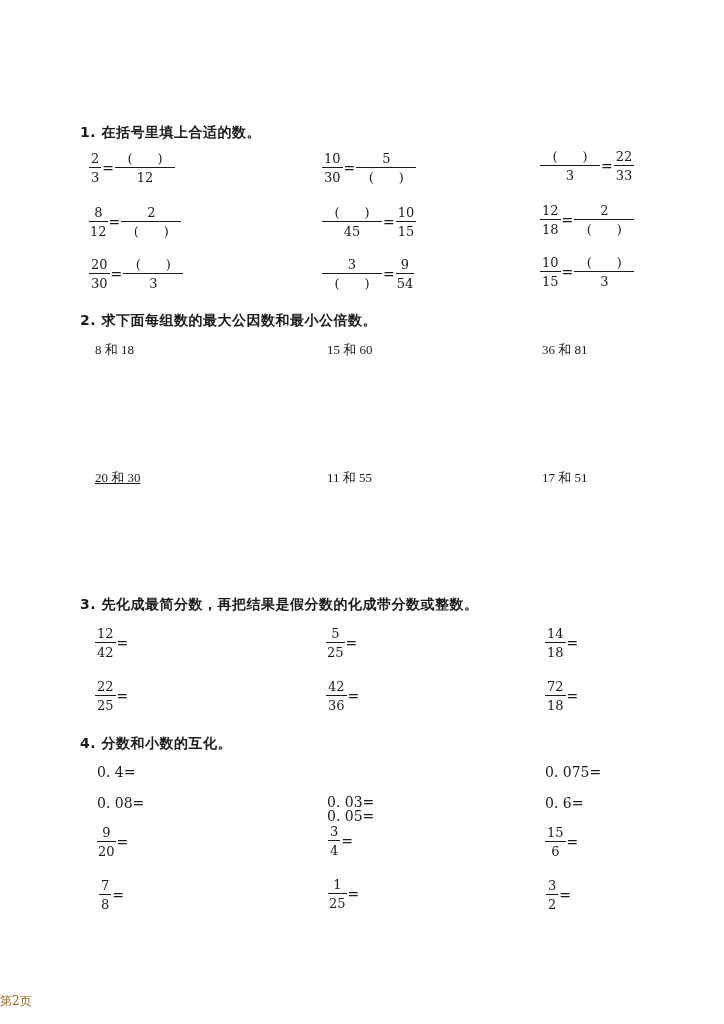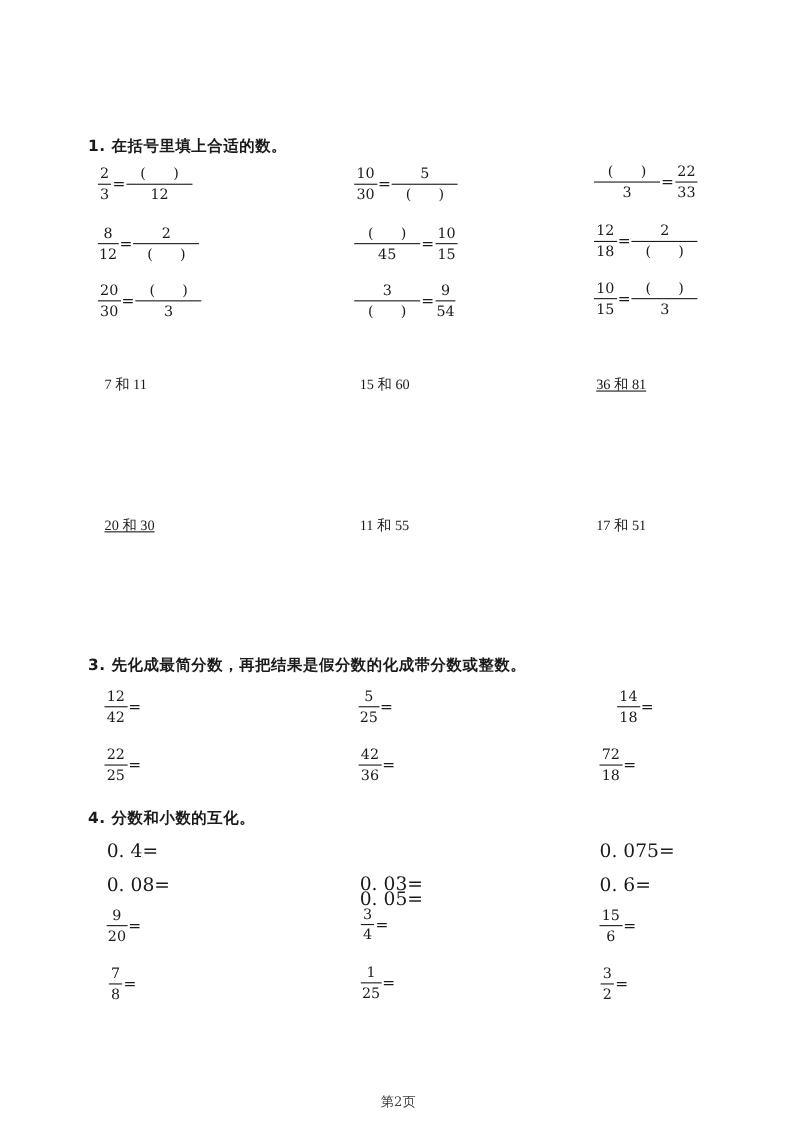--- a/index.html
+++ b/index.html
@@ -18,24 +18,24 @@
   .frac {
     display: inline-flex; flex-direction: column; align-items: center;
     vertical-align: middle; line-height: 1;
   }
   .frac .num { padding: 0 1px 2px 1px; border-bottom: 1px solid #1a1a1a; width: 100%; text-align: center; }
   .frac .den { padding-top: 3px; width: 100%; text-align: center; }
   .frac.wide { min-width: 58px; }
   .eq { margin: 0 2px; font-size: 14px; }
   .paren { white-space: pre; }
   .pair { font-size: 13px; font-family: "Liberation Serif", "DejaVu Serif", serif; }
-  .decimal { font-size: 17px; }
+  .decimal { font-size: 14px; }
   .footer {
-    position: absolute; left: 0; width: 724px; top: 993px; text-align: center;
-    font-size: 12px; color: #404040;
+    position: absolute; left: 0; width: 724px; top: 993px; text-align: left;
+    font-size: 12px; color: #a16207;
     font-family: "DejaVu Serif", "Liberation Serif", serif;
   }
 </style>
 </head>
 <body>
 
 <div class="page">
 
   <div class="heading" style="top:124px;">
     <span>1.</span>
@@ -137,23 +137,27 @@
         <span class="num">10</span>
         <span class="den">15</span>
       </span>
     <span class="eq">=</span>
     <span class="frac wide">
         <span class="num paren">(      )</span>
         <span class="den">3</span>
       </span>
   </div>
 
-  <div class="cell pair" style="left:95px; top:341px;">7 和 11</div>
+  <div class="heading" style="top:312px;">
+    <span>2.</span>
+    <span>求下面每组数的最大公因数和最小公倍数。</span>
+  </div>
+  <div class="cell pair" style="left:95px; top:341px;">8 和 18</div>
   <div class="cell pair" style="left:327px; top:341px;">15 和 60</div>
-  <div class="cell pair" style="left:542px; top:341px;text-decoration:underline;">36 和 81</div>
+  <div class="cell pair" style="left:542px; top:341px;">36 和 81</div>
   <div class="cell pair" style="left:95px; top:469px;text-decoration:underline;">20 和 30</div>
   <div class="cell pair" style="left:327px; top:469px;">11 和 55</div>
   <div class="cell pair" style="left:542px; top:469px;">17 和 51</div>
 
   <div class="heading" style="top:596px;text-align:right;">
     <span>3.</span>
     <span>先化成最简分数，再把结果是假分数的化成带分数或整数。</span>
   </div>
   <div class="cell" style="left:96px; top:627px;">
     <span class="frac">
@@ -162,21 +166,21 @@
       </span>
     <span class="eq">=</span>
   </div>
   <div class="cell" style="left:327px; top:627px;">
     <span class="frac">
         <span class="num">5</span>
         <span class="den">25</span>
       </span>
     <span class="eq">=</span>
   </div>
-  <div class="cell" style="left:546px; top:627px;margin-left:16px;">
+  <div class="cell" style="left:546px; top:627px;">
     <span class="frac">
         <span class="num">14</span>
         <span class="den">18</span>
       </span>
     <span class="eq">=</span>
   </div>
   <div class="cell" style="left:96px; top:680px;">
     <span class="frac">
         <span class="num">22</span>
         <span class="den">25</span>

